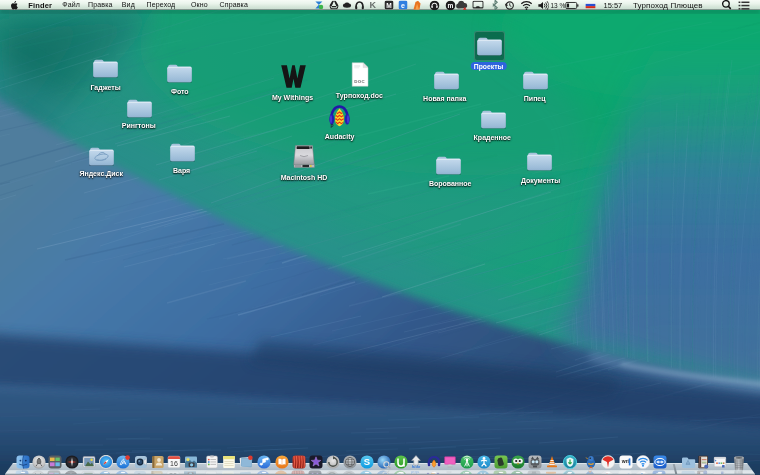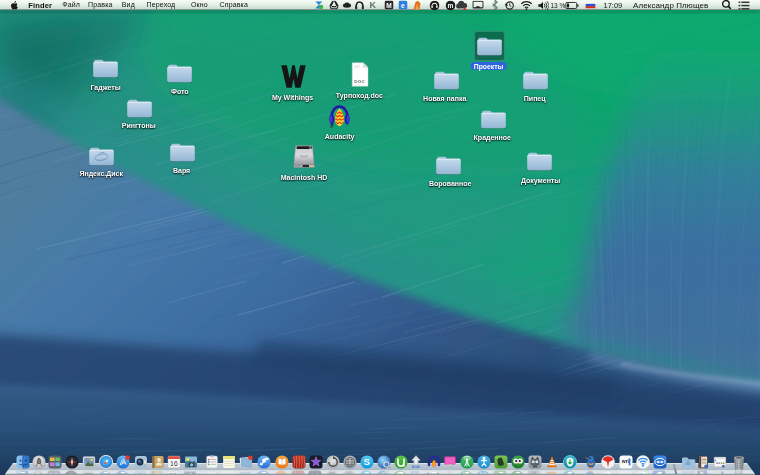--- a/index.html
+++ b/index.html
@@ -1890,22 +1890,22 @@
       <div style="position:absolute;left:566px;top:1.5px;width:12px;height:7px;transform:scale(1.13);transform-origin:center"><svg width="12" height="7">
           <rect x="0.4" y="0.8" width="9.8" height="5.4" rx="1.1" stroke="#1a1a1a" stroke-width="0.8" fill="none"></rect>
           <rect x="10.6" y="2.4" width="1.2" height="2.2" rx="0.4" fill="#1a1a1a"></rect>
           <rect x="1.4" y="1.8" width="2" height="3.4" fill="#1a1a1a"></rect>
         </svg></div>
       <div style="position:absolute;left:585.5px;top:2.0px;width:9px;height:6px;transform:scale(1.13);transform-origin:center"><svg width="9" height="6">
           <rect width="9" height="2" y="0" fill="#f4f4f4"></rect>
           <rect width="9" height="2" y="2" fill="#2a4fd0"></rect>
           <rect width="9" height="2" y="4" fill="#d52a1e"></rect>
         </svg></div>
-      <div style="position:absolute;left:603.5px;top:1.4px;font:7.5px 'Liberation Sans',sans-serif;color:#111">17:09</div>
-      <div style="position:absolute;left:633px;top:1.1px;font:8px 'Liberation Sans',sans-serif;color:#111;letter-spacing:0.1px">Александр Плющев</div>
+      <div style="position:absolute;left:603.5px;top:1.4px;font:7.5px 'Liberation Sans',sans-serif;color:#111">15:57</div>
+      <div style="position:absolute;left:633px;top:1.1px;font:8px 'Liberation Sans',sans-serif;color:#111;letter-spacing:0.1px">Турпоход Плющев</div>
       <div style="position:absolute;left:721.5px;top:0.0px;width:9px;height:10px;transform:scale(1.13);transform-origin:center"><svg width="9" height="10">
           <circle cx="4" cy="4" r="2.9" stroke="#111" stroke-width="1.2" fill="none"></circle>
           <path d="M6.1,6.1 L8.3,8.4" stroke="#111" stroke-width="1.4"></path>
         </svg></div>
       <div style="position:absolute;left:738.5px;top:0.5px;width:10px;height:9px;transform:scale(1.13);transform-origin:center"><svg width="10" height="9">
           <g fill="#333">
             <rect x="0" y="1" width="1.8" height="1.3"></rect>
             <rect x="2.7" y="1" width="7.3" height="1.3"></rect>
             <rect x="0" y="3.9" width="1.8" height="1.3"></rect>
             <rect x="2.7" y="3.9" width="7.3" height="1.3"></rect>

